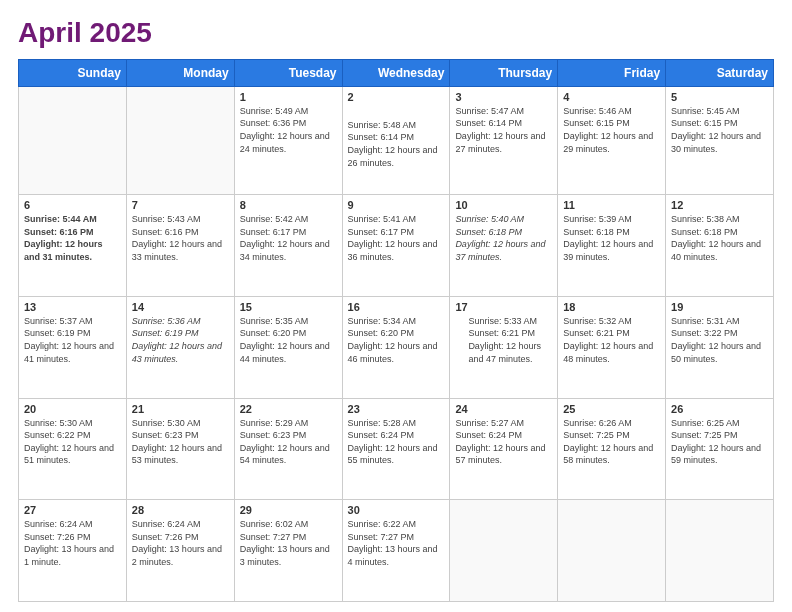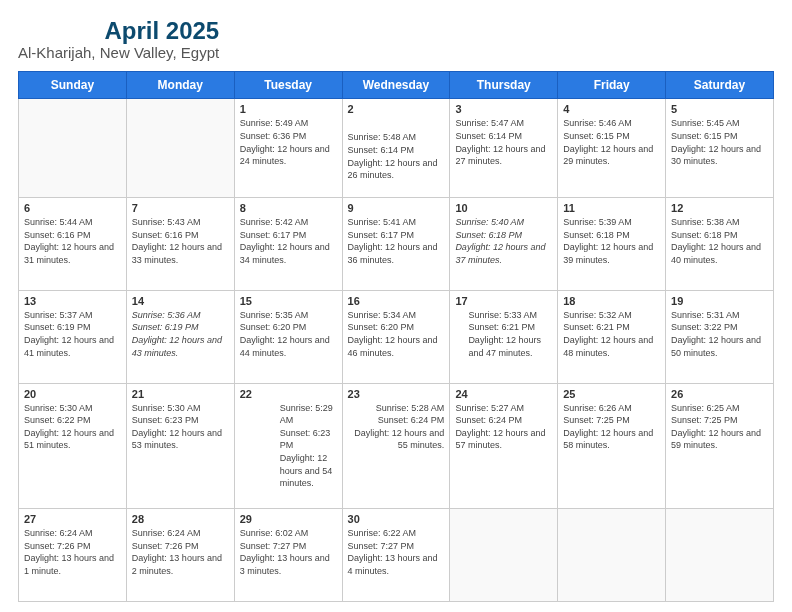--- a/index.html
+++ b/index.html
@@ -33,43 +33,43 @@
       color: #333;
       line-height: 1.1;
     }
     .logo-text span {
       color: #1a6dcc;
     }
     .title-block {
       text-align: right;
     }
     .month-title {
-      font-size: 24px;
+      font-size: 28px;
       font-weight: bold;
-      color: #0c4a6e;
+      color: #701a75;
       line-height: 1.1;
     }
     .location-title {
       font-size: 15px;
       color: #555;
     }
     .calendar {
       flex: 1;
       border: 1px solid #ccc;
       border-collapse: collapse;
       width: 100%;
       table-layout: fixed;
     }
     .calendar th {
       background-color: #2a7ae2;
       color: #fff;
       font-size: 12px;
       font-weight: bold;
       padding: 6px 5px;
-      text-align: center;
+      text-align: right;
       border: 1px solid #1a5fc0;
     }
     .calendar td {
       vertical-align: top;
       border: 1px solid #ccc;
       padding: 4px 5px;
       font-size: 9.5px;
       color: #333;
       height: 82px;
       background: #fff;
@@ -95,21 +95,20 @@
       background: #fff;
     }
   </style>
 </head>
 <body>
 
 <div class="page">
   <div class="header">
     <div class="title-block">
       <div class="month-title">April 2025</div>
-      <div class="location-title">Al-Kharijah, New Valley, Egypt</div>
     </div>
   </div>
 
   <table class="calendar">
     <thead>
       <tr>
       <th>Sunday</th>
           <th>Monday</th>
           <th>Tuesday</th>
           <th>Wednesday</th>
@@ -149,21 +148,21 @@
           <td>
             <div class="day-number">5</div>
             <div class="day-info" style="white-space: pre-line;">Sunrise: 5:45 AM
 Sunset: 6:15 PM
 Daylight: 12 hours and 30 minutes.</div>
           </td>
         </tr>
         <tr>
           <td>
             <div class="day-number">6</div>
-            <div class="day-info" style="white-space: pre-line;">Sunrise: 5:44 AM
+            <div class="day-info" style="white-space: pre-line; font-weight: bold;">Sunrise: 5:44 AM
 Sunset: 6:16 PM
 Daylight: 12 hours and 31 minutes.</div>
           </td>
           <td>
             <div class="day-number">7</div>
             <div class="day-info" style="white-space: pre-line;">Sunrise: 5:43 AM
 Sunset: 6:16 PM
 Daylight: 12 hours and 33 minutes.</div>
           </td>
           <td>
@@ -249,27 +248,27 @@
 Daylight: 12 hours and 51 minutes.</div>
           </td>
           <td>
             <div class="day-number">21</div>
             <div class="day-info" style="white-space: pre-line;">Sunrise: 5:30 AM
 Sunset: 6:23 PM
 Daylight: 12 hours and 53 minutes.</div>
           </td>
           <td>
             <div class="day-number">22</div>
-            <div class="day-info" style="white-space: pre-line; margin-left: 40px;">Sunrise: 5:29 AM
+            <div class="day-info" style="white-space: pre-line;">Sunrise: 5:29 AM
 Sunset: 6:23 PM
 Daylight: 12 hours and 54 minutes.</div>
           </td>
           <td>
             <div class="day-number">23</div>
-            <div class="day-info" style="white-space: pre-line; text-align: right;">Sunrise: 5:28 AM
+            <div class="day-info" style="white-space: pre-line;">Sunrise: 5:28 AM
 Sunset: 6:24 PM
 Daylight: 12 hours and 55 minutes.</div>
           </td>
           <td>
             <div class="day-number">24</div>
             <div class="day-info" style="white-space: pre-line;">Sunrise: 5:27 AM
 Sunset: 6:24 PM
 Daylight: 12 hours and 57 minutes.</div>
           </td>
           <td>

